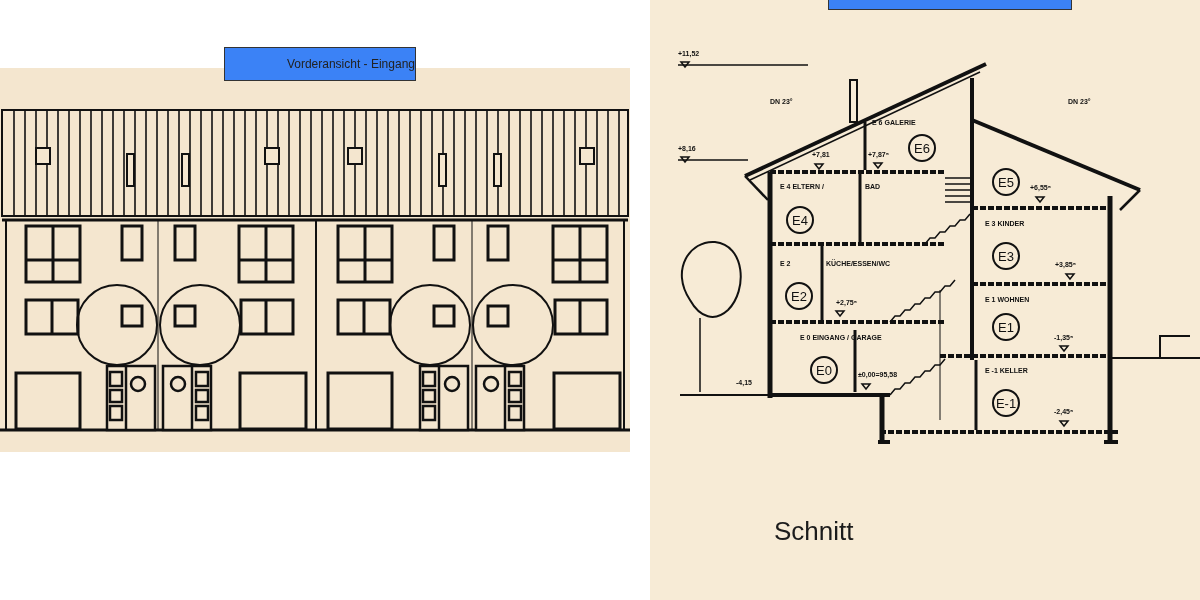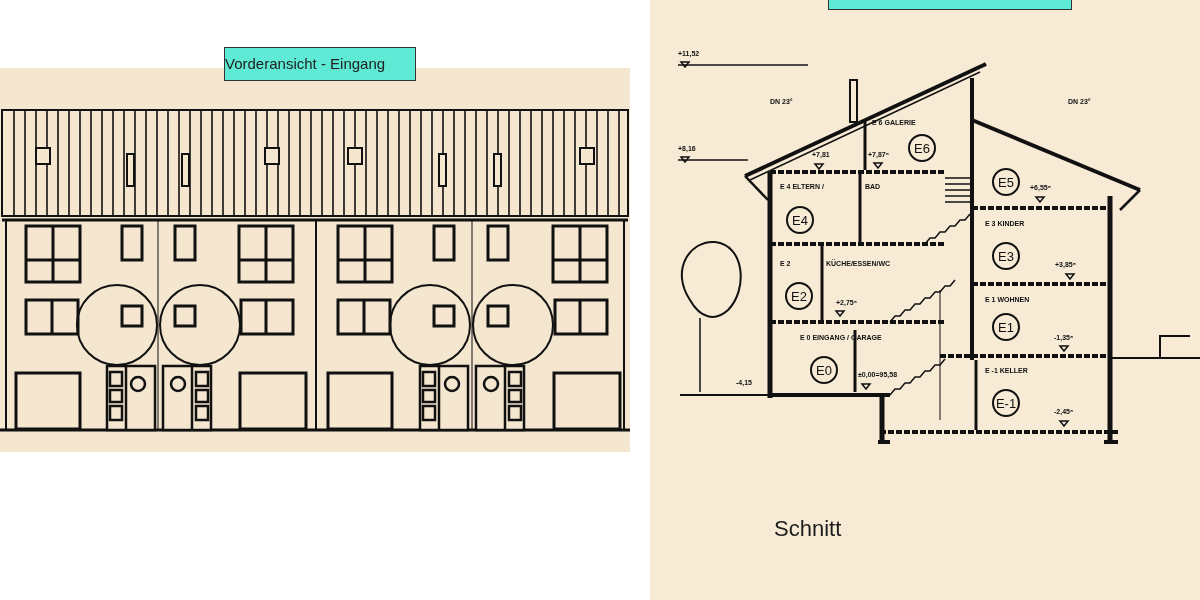--- a/index.html
+++ b/index.html
@@ -10,27 +10,27 @@
   }
   .panel-left {
     position: absolute; left: 0; top: 68px; width: 630px; height: 384px;
     background: #f4e6cf;
   }
   .panel-right {
     position: absolute; left: 650px; top: 0; width: 550px; height: 600px;
     background: #f7ebd6;
   }
   .label-box {
-    position: absolute; background: #5eead4; border: 1px solid #333;
-    color: #222; font-size: 15px; text-align: left; box-sizing: border-box;
+    position: absolute; background: #3b82f6; border: 1px solid #333;
+    color: #222; font-size: 12px; text-align: right; box-sizing: border-box;
   }
   .front-label { left: 224px; top: 47px; width: 192px; height: 34px; line-height: 32px; }
   .top-box { left: 828px; top: -2px; width: 244px; height: 12px; }
   .schnitt {
-    position: absolute; left: 774px; top: 516px; font-size: 22px; color: #1c1c1c;
+    position: absolute; left: 774px; top: 516px; font-size: 26px; color: #1c1c1c;
   }
   svg { position: absolute; left: 0; top: 0; }
   .tiny { font-family: "Liberation Sans", sans-serif; font-size: 7px; fill: #111; font-weight: bold; }
   .elabel { font-family: "Liberation Sans", sans-serif; font-size: 13px; fill: #111; }
 </style>
 </head>
 <body>
 
 <div class="panel-left"></div>
 <div class="panel-right"></div>

